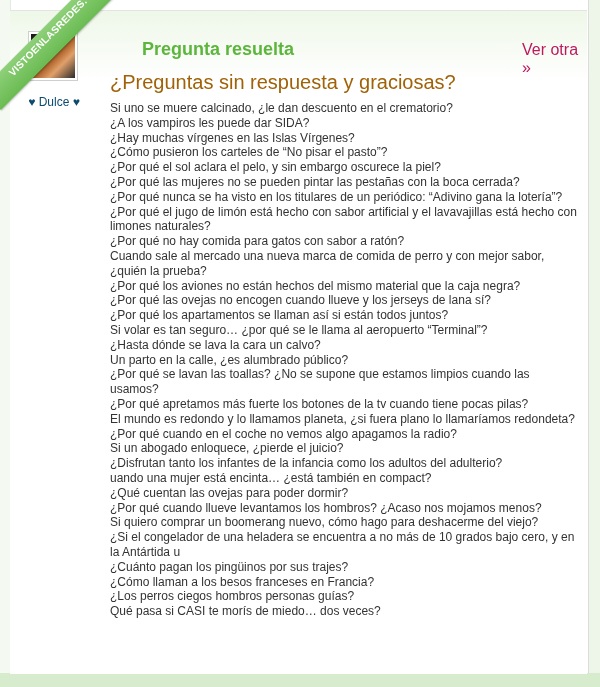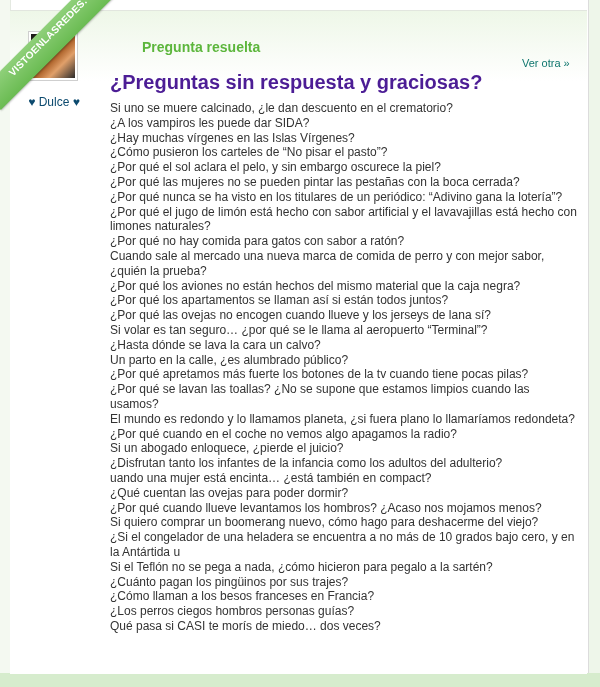--- a/index.html
+++ b/index.html
@@ -39,29 +39,29 @@
   .avatar-img {
     width: 44px; height: 44px;
     background: linear-gradient(135deg, #1a1a1a 0%, #3a2a1a 35%, #b0662e 55%, #e1a06a 70%, #2a2a2a 100%);
   }
   .username {
     position: absolute; left: 4px; top: 84px; width: 80px; text-align: center;
     font-size: 12px; color: #0c4a6e;
   }
   .status {
     position: absolute; left: 100px; top: 28px;
-    font-size: 14px; font-weight: bold; color: #5cb63c; padding-left: 32px;
+    font-size: 18px; font-weight: bold; color: #5cb63c; padding-left: 32px;
   }
   .next-link {
-    position: absolute; left: 512px; top: 46px;
-    font-size: 11px; color: #0f766e; text-decoration: none;
+    position: absolute; left: 512px; top: 30px;
+    font-size: 16px; color: #be185d; text-decoration: none;
   }
   .title {
     position: absolute; left: 100px; top: 60px;
-    font-size: 20px; font-weight: bold; color: #4c1d95; margin: 0;
+    font-size: 20px; font-weight: normal; color: #a16207; margin: 0;
   }
   .body-text {
     position: absolute; left: 100px; top: 90px; width: 470px;
     font-size: 12px; line-height: 14.8px; color: #333333;
   }
   .body-text div { margin: 0; }
   .ribbon {
     position: absolute; left: -34px; top: 26px; width: 170px; height: 28px;
     background: linear-gradient(#8fd07a, #6abb52);
     transform: rotate(-45deg); transform-origin: center;
@@ -102,37 +102,36 @@
     <div>¿A los vampiros les puede dar SIDA?</div>
     <div>¿Hay muchas vírgenes en las Islas Vírgenes?</div>
     <div>¿Cómo pusieron los carteles de “No pisar el pasto”?</div>
     <div>¿Por qué el sol aclara el pelo, y sin embargo oscurece la piel?</div>
     <div>¿Por qué las mujeres no se pueden pintar las pestañas con la boca cerrada?</div>
     <div>¿Por qué nunca se ha visto en los titulares de un periódico: “Adivino gana la lotería”?</div>
     <div>¿Por qué el jugo de limón está hecho con sabor artificial y el lavavajillas está hecho con limones naturales?</div>
     <div>¿Por qué no hay comida para gatos con sabor a ratón?</div>
     <div>Cuando sale al mercado una nueva marca de comida de perro y con mejor sabor, ¿quién la prueba?</div>
     <div>¿Por qué los aviones no están hechos del mismo material que la caja negra?</div>
+    <div>¿Por qué las ovejas no encogen cuando llueve y los jerseys de lana sí?</div>
     <div>¿Por qué los apartamentos se llaman así si están todos juntos?</div>
-    <div>¿Por qué las ovejas no encogen cuando llueve y los jerseys de lana sí?</div>
     <div>Si volar es tan seguro… ¿por qué se le llama al aeropuerto “Terminal”?</div>
     <div>¿Hasta dónde se lava la cara un calvo?</div>
     <div>Un parto en la calle, ¿es alumbrado público?</div>
+    <div>¿Por qué se lavan las toallas? ¿No se supone que estamos limpios cuando las usamos?</div>
     <div>¿Por qué apretamos más fuerte los botones de la tv cuando tiene pocas pilas?</div>
-    <div>¿Por qué se lavan las toallas? ¿No se supone que estamos limpios cuando las usamos?</div>
     <div>El mundo es redondo y lo llamamos planeta, ¿si fuera plano lo llamaríamos redondeta?</div>
     <div>¿Por qué cuando en el coche no vemos algo apagamos la radio?</div>
     <div>Si un abogado enloquece, ¿pierde el juicio?</div>
     <div>¿Disfrutan tanto los infantes de la infancia como los adultos del adulterio?</div>
     <div>uando una mujer está encinta… ¿está también en compact?</div>
     <div>¿Qué cuentan las ovejas para poder dormir?</div>
     <div>¿Por qué cuando llueve levantamos los hombros? ¿Acaso nos mojamos menos?</div>
     <div>Si quiero comprar un boomerang nuevo, cómo hago para deshacerme del viejo?</div>
     <div>¿Si el congelador de una heladera se encuentra a no más de 10 grados bajo cero, y en la Antártida u</div>
-    <div>Si el Teflón no se pega a nada, ¿cómo hicieron para pegalo a la sartén?</div>
     <div>¿Cuánto pagan los pingüinos por sus trajes?</div>
     <div>¿Cómo llaman a los besos franceses en Francia?</div>
     <div>¿Los perros ciegos hombros personas guías?</div>
     <div>Qué pasa si CASI te morís de miedo… dos veces?</div>
   </div>
 </div>
 
 <div class="ribbon">
   <span class="ribbon-main">VISTOENLASREDES.</span>
   <span class="ribbon-sub">com</span>

